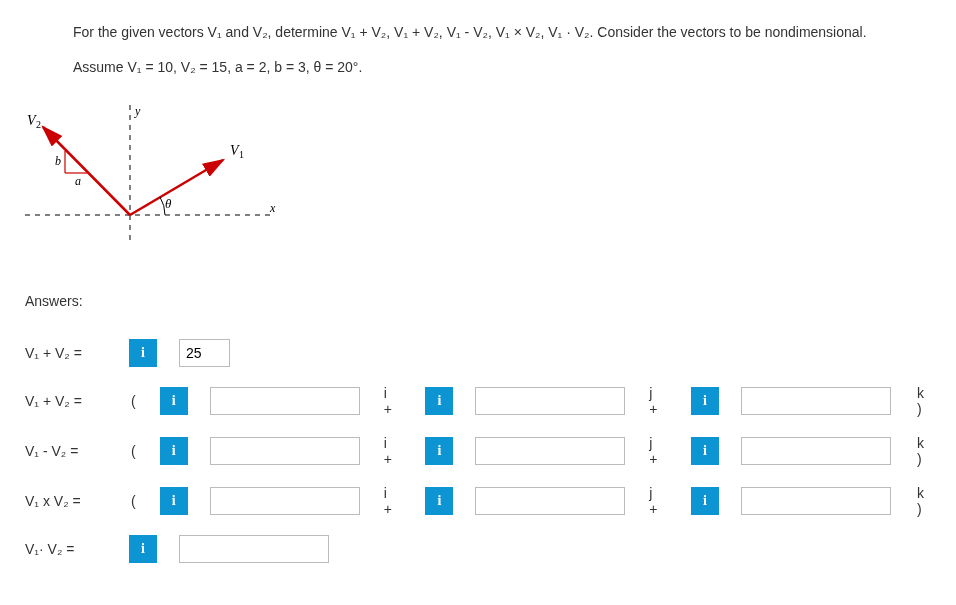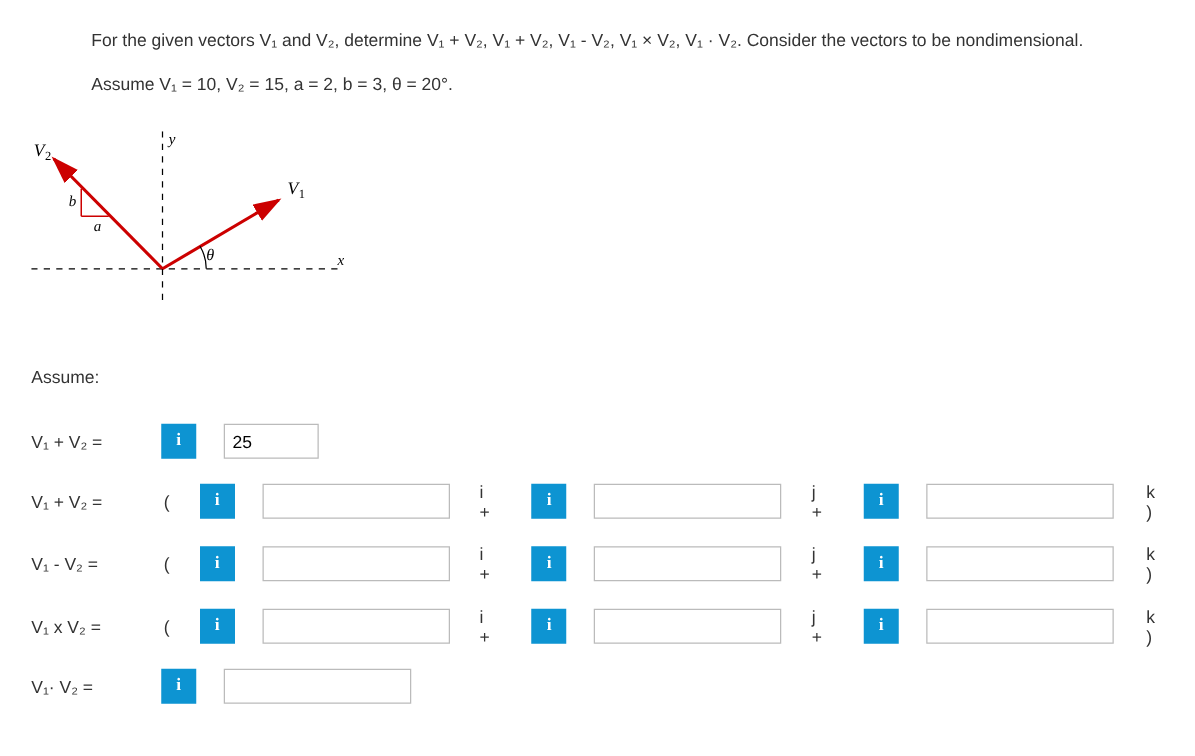--- a/index.html
+++ b/index.html
@@ -57,21 +57,21 @@
     }
     .input-box {
       height: 28px;
       border: 1px solid #bbb;
       background: #fff;
       padding: 0 6px;
       font-size: 14px;
       outline: none;
     }
     .input-narrow {
-      width: 76px;
+      width: 51px;
     }
     .input-wide {
       width: 150px;
     }
     .unit-label {
       margin: 0 6px 0 2px;
     }
     .closing {
       margin-left: 4px;
     }
@@ -108,21 +108,21 @@
   <text x="214" y="53" font-family="serif" font-size="10">1</text>
   <text x="2" y="20" font-family="serif" font-style="italic" font-size="14">V</text>
   <text x="11" y="23" font-family="serif" font-size="10">2</text>
   <text x="50" y="80" font-family="serif" font-style="italic" font-size="12">a</text>
   <text x="30" y="60" font-family="serif" font-style="italic" font-size="12">b</text>
   <text x="245" y="107" font-family="serif" font-style="italic" font-size="12">x</text>
   <text x="110" y="10" font-family="serif" font-style="italic" font-size="12">y</text>
   <text x="140" y="103" font-family="serif" font-style="italic" font-size="13">θ</text>
 </svg>
 
-<div class="answers-label">Assume:</div>
+<div class="answers-label">Answers:</div>
 
 
 <div class="answer-row">
   <span class="row-label">V₁ + V₂ =</span>
   <span class="info-btn">i</span>
   <input class="input-box input-narrow" value="25" style="">
 </div>
 
 
 <div class="answer-row">

